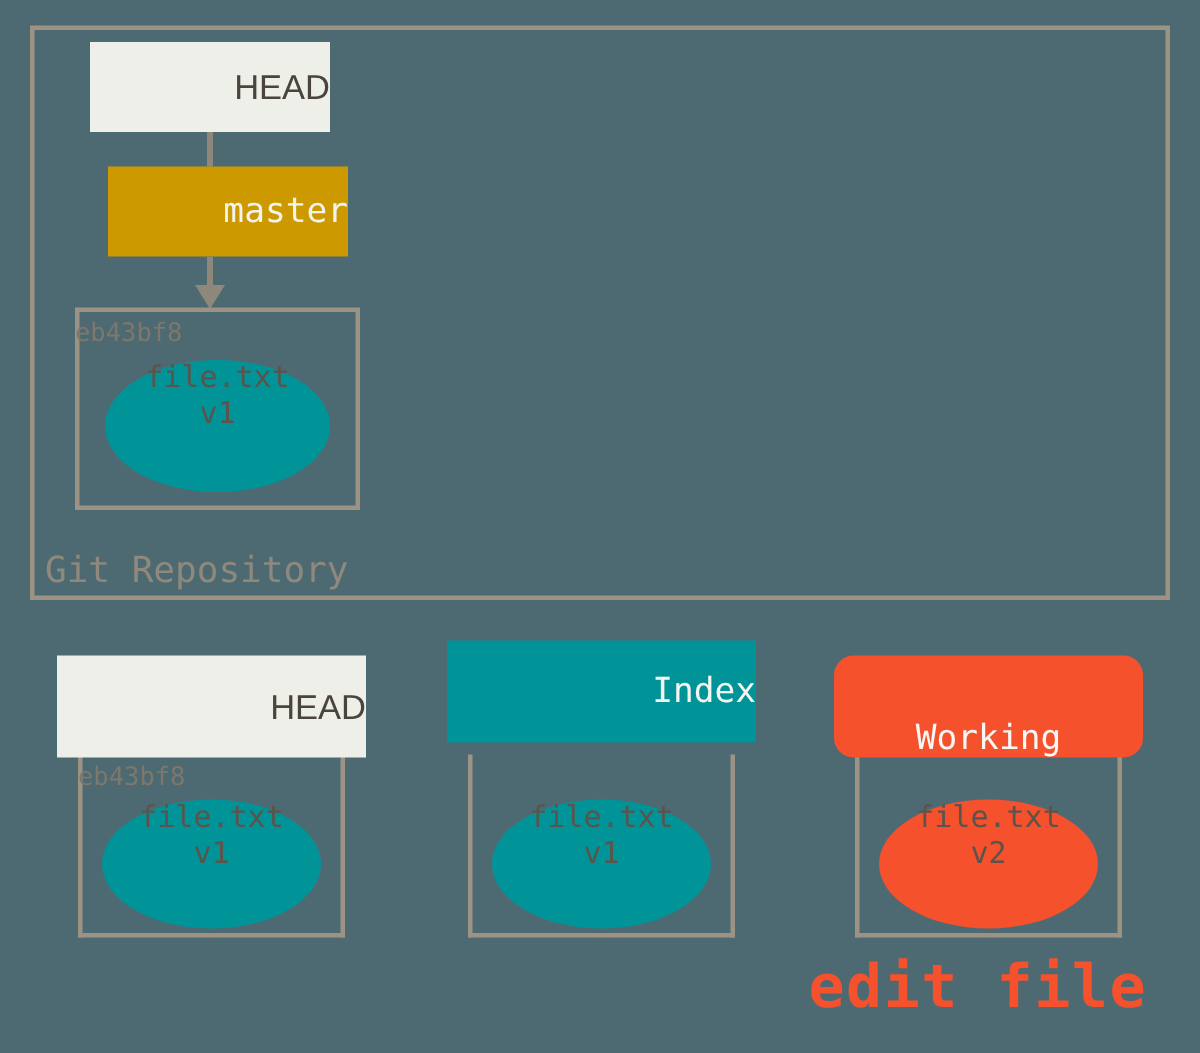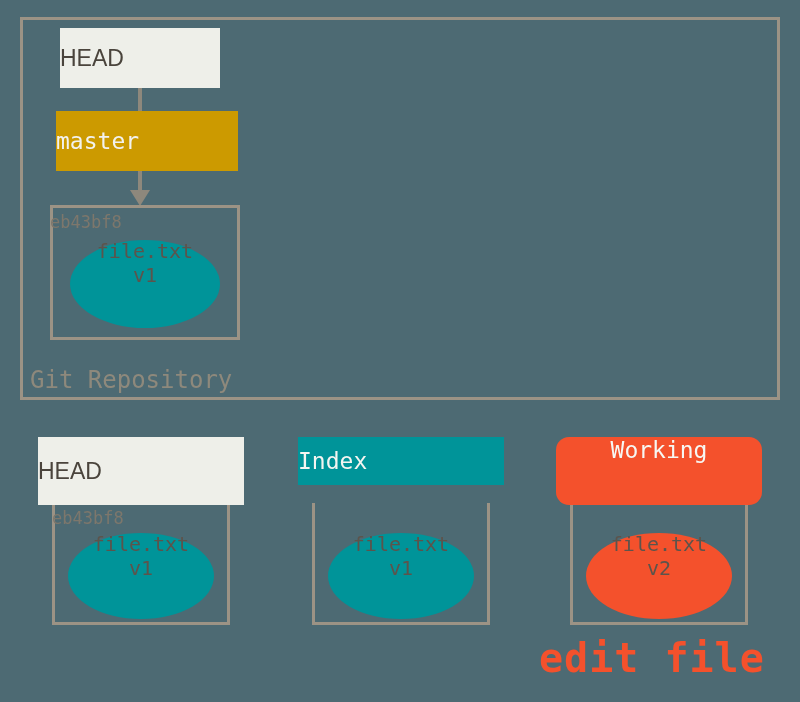--- a/index.html
+++ b/index.html
@@ -44,21 +44,21 @@
     white-space: nowrap;
     line-height: 1;
   }
 
   
   .node {
     position: absolute;
     box-sizing: border-box;
     display: flex;
     align-items: center;
-    justify-content: flex-start;
+    justify-content: flex-end;
     text-align: center;
     line-height: 1.15;
   }
 
   .node-head {
     background: #eeefe9;
     color: #4a443c;
     font-family: "Liberation Sans", sans-serif;
     font-size: 23px;
   }
@@ -152,21 +152,21 @@
 
   <div class="repo-box"></div>
   <div class="repo-label">Git Repository</div>
 
   <div class="node node-head" style="left:60px; top:28px; width:160px; height:60px;">
     <span>HEAD</span>
   </div>
 
   <div class="connector" style="left:138px; top:88px; height:23px;"></div>
 
-  <div class="node node-master" style="left:56px; top:111px; width:182px; height:60px;">
+  <div class="node node-master" style="left:72px; top:111px; width:160px; height:60px;">
     <span>master</span>
   </div>
 
   <div class="connector" style="left:138px; top:171px; height:22px;"></div>
   <div class="arrow-head" style="left:130px; top:190px;"></div>
 
   <div class="frame" style="left:50px; top:205px; width:190px; height:135px;"></div>
   <div class="hash-label" style="left:50px; top:214px; width:190px;">eb43bf8</div>
   <div class="blob blob-teal" style="left:70px; top:240px; width:150px; height:88px;">
     <span>file.txt</span>
@@ -177,21 +177,21 @@
   <div class="node node-head" style="left:38px; top:437px; width:206px; height:68px;">
     <span>HEAD</span>
   </div>
   <div class="hash-label" style="left:52px; top:510px; width:178px;">eb43bf8</div>
   <div class="blob blob-teal" style="left:68px; top:533px; width:146px; height:86px;">
     <span>file.txt</span>
     <span>v1</span>
   </div>
 
   <div class="frame frame-open" style="left:312px; top:503px; width:178px; height:122px;"></div>
-  <div class="node node-index" style="left:298px; top:437px; width:206px; height:48px;">
+  <div class="node node-index" style="left:298px; top:427px; width:206px; height:68px;">
     <span>Index</span>
   </div>
   <div class="blob blob-teal" style="left:328px; top:533px; width:146px; height:86px;">
     <span>file.txt</span>
     <span>v1</span>
   </div>
 
   <div class="frame frame-open" style="left:570px; top:503px; width:178px; height:122px;"></div>
   <div class="node node-working" style="left:556px; top:437px; width:206px; height:68px; flex-direction:column;border-radius:13px;">
     <span>Working</span>

